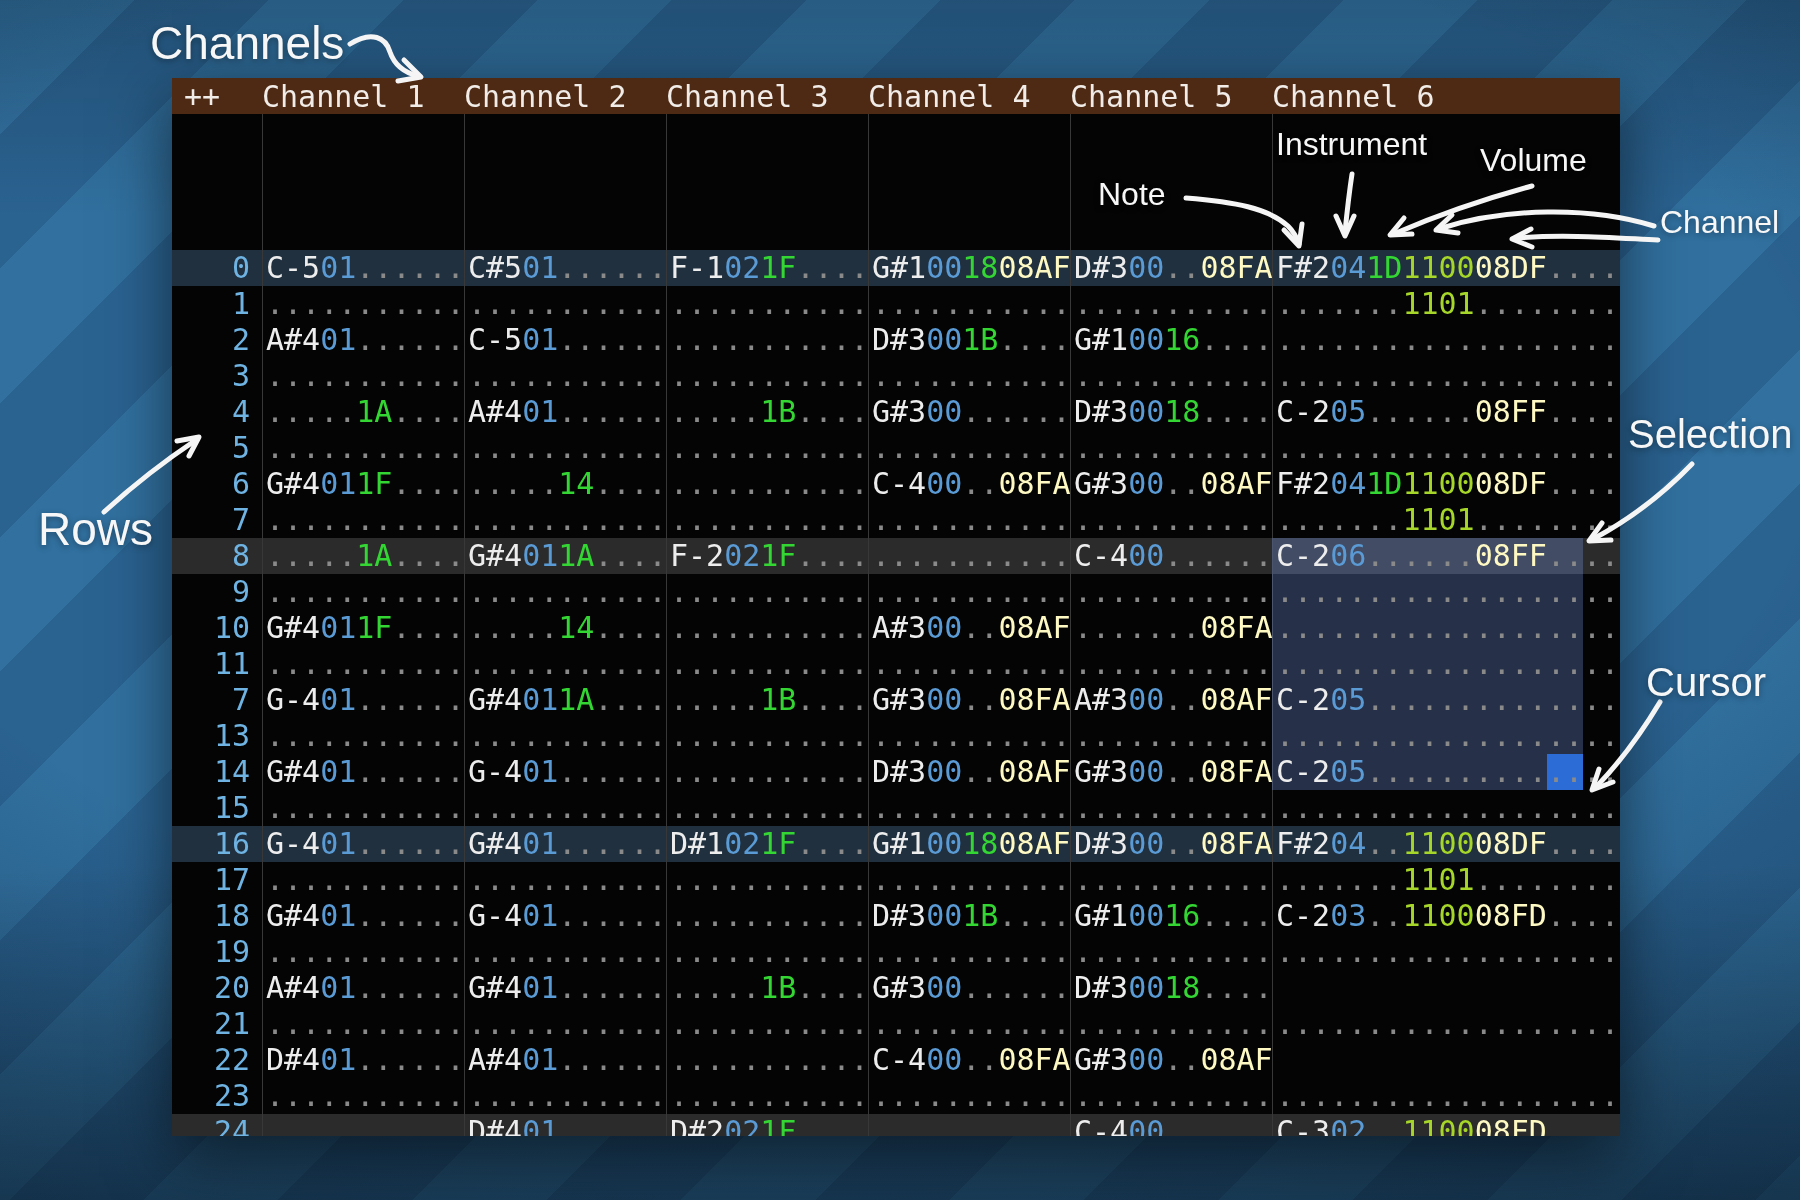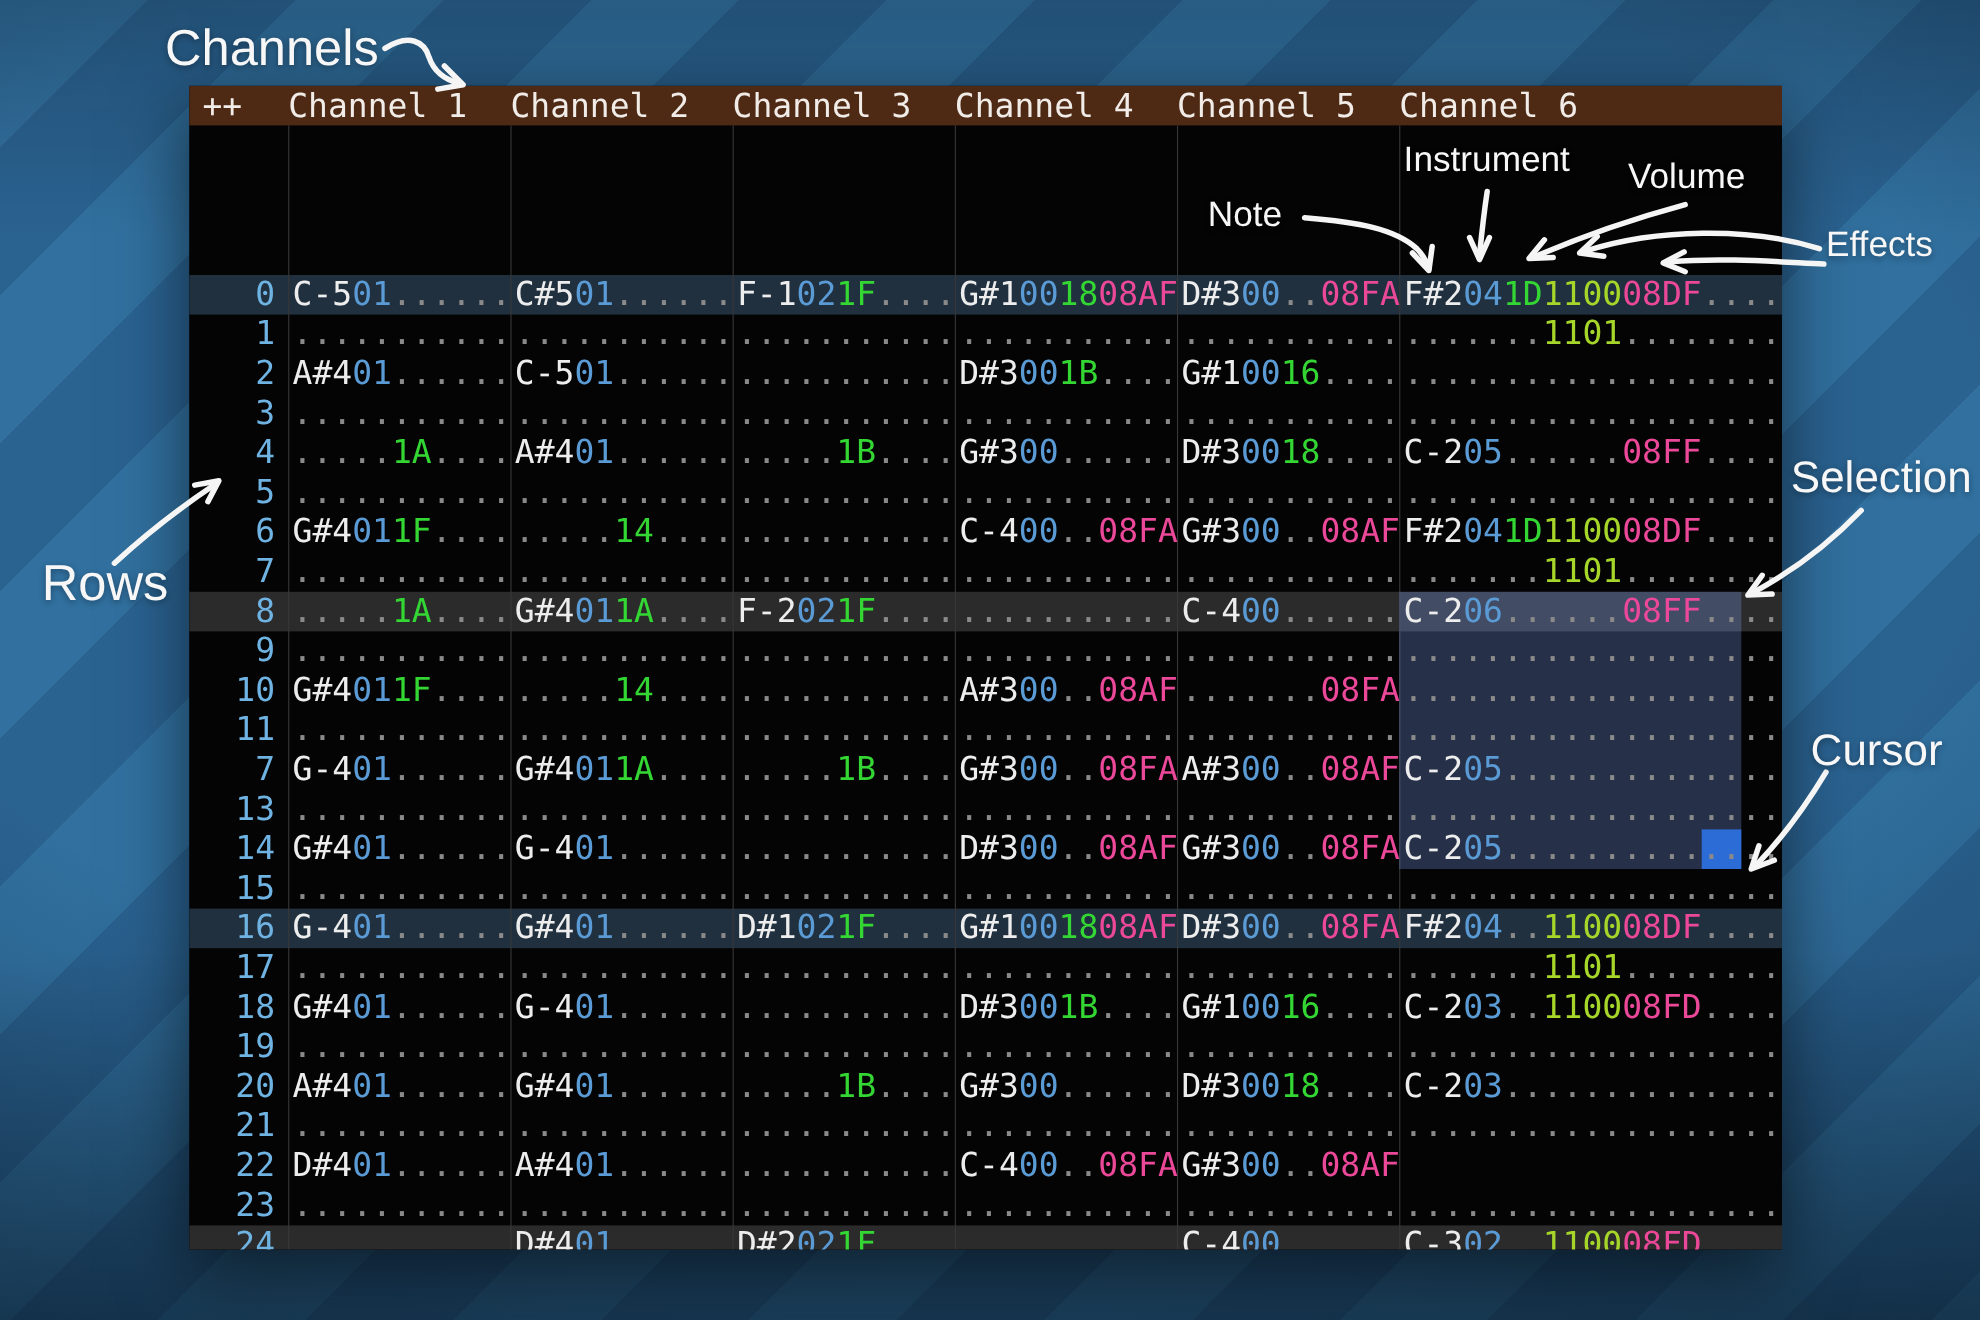--- a/index.html
+++ b/index.html
@@ -22,21 +22,21 @@
   .hl{position:absolute;left:0;width:100%;height:36px;z-index:0;}
   .hl.major{background:#20303f;}
   .hl.minor{background:#2b2b2b;}
   .sel{position:absolute;background:rgba(118,152,232,0.30);z-index:2;}
   .cur{position:absolute;background:#2b6cd6;z-index:2;}
   .prow{position:absolute;left:0;width:100%;height:36px;z-index:3;}
   .rownum{position:absolute;left:0;top:0;width:78px;text-align:right;color:#6fb3e3;
           font-size:30px;line-height:36px;}
   .cell{position:absolute;top:0;height:36px;line-height:36px;font-size:30px;white-space:pre;}
   .sg-n{color:#ededed}.sg-i{color:#5b9bd5}.sg-v{color:#33d633}
-  .sg-f{color:#ec4899}.sg-g{color:#a6d629}.sg-d{color:#8a8a8a}
+  .sg-f{color:#fef9c3}.sg-g{color:#a6d629}.sg-d{color:#8a8a8a}
   
   .anno{position:absolute;color:#f7f7f7;font-family:"Liberation Sans",sans-serif;
         z-index:10;text-shadow:0 2px 6px rgba(0,0,0,0.35);white-space:nowrap;}
   .a-big{font-size:46px;}
   .a-mid{font-size:40px;}
   .a-sm{font-size:32px;}
   svg.arrows{position:absolute;inset:0;z-index:9;pointer-events:none;}
   svg.arrows path{fill:none;stroke:#f5f5f5;stroke-width:5;stroke-linecap:round;stroke-linejoin:round;}
 </style>
 </head>
@@ -248,21 +248,20 @@
           <div class="cell" style="left: 902px;"><span class="sg-d">...........</span></div>
           <div class="cell" style="left: 1104px;"><span class="sg-d">...................</span></div>
         </div>
         <div class="prow" style="top: 892px;">
           <span class="rownum">20</span>
           <div class="cell" style="left: 94px;"><span class="sg-n">A#4</span><span class="sg-i">01</span><span class="sg-d">......</span></div>
           <div class="cell" style="left: 296px;"><span class="sg-n">G#4</span><span class="sg-i">01</span><span class="sg-d">......</span></div>
           <div class="cell" style="left: 498px;"><span class="sg-d">.....</span><span class="sg-v">1B</span><span class="sg-d">....</span></div>
           <div class="cell" style="left: 700px;"><span class="sg-n">G#3</span><span class="sg-i">00</span><span class="sg-d">......</span></div>
           <div class="cell" style="left: 902px;"><span class="sg-n">D#3</span><span class="sg-i">00</span><span class="sg-v">18</span><span class="sg-d">....</span></div>
-          <div class="cell" style="left: 1104px;"><span class="sg-n">C-2</span><span class="sg-i">03</span><span class="sg-d">..............</span></div>
         </div>
         <div class="prow" style="top: 928px;">
           <span class="rownum">21</span>
           <div class="cell" style="left: 94px;"><span class="sg-d">...........</span></div>
           <div class="cell" style="left: 296px;"><span class="sg-d">...........</span></div>
           <div class="cell" style="left: 498px;"><span class="sg-d">...........</span></div>
           <div class="cell" style="left: 700px;"><span class="sg-d">...........</span></div>
           <div class="cell" style="left: 902px;"><span class="sg-d">...........</span></div>
           <div class="cell" style="left: 1104px;"><span class="sg-d">...................</span></div>
         </div>
@@ -293,21 +292,21 @@
           <div class="cell" style="left: 1104px;"><span class="sg-n">C-3</span><span class="sg-i">02</span><span class="sg-d">..</span><span class="sg-g">1100</span><span class="sg-f">08FD</span><span class="sg-d">....</span></div>
         </div>
       </div>
   </div>
 
   <div class="anno a-big" style="left:150px;top:16px">Channels</div>
   <div class="anno a-big" style="left:38px;top:502px">Rows</div>
   <div class="anno a-sm" style="left:1098px;top:176px">Note</div>
   <div class="anno a-sm" style="left:1276px;top:126px">Instrument</div>
   <div class="anno a-sm" style="left:1480px;top:142px">Volume</div>
-  <div class="anno a-sm" style="left:1660px;top:204px">Effects</div>
+  <div class="anno a-sm" style="left:1660px;top:204px">Channel</div>
   <div class="anno a-mid" style="left:1628px;top:412px">Selection</div>
   <div class="anno a-mid" style="left:1646px;top:660px">Cursor</div>
 
   <svg class="arrows" width="1800" height="1200" viewBox="0 0 1800 1200">
     <g>
       <path d="M350,44 C372,30 386,38 390,52 C394,64 402,72 418,76"></path>
       <path d="M404,60 L421,77 L398,81"></path>
     </g>
     <g>
       <path d="M104,512 C128,490 160,464 196,440"></path>

